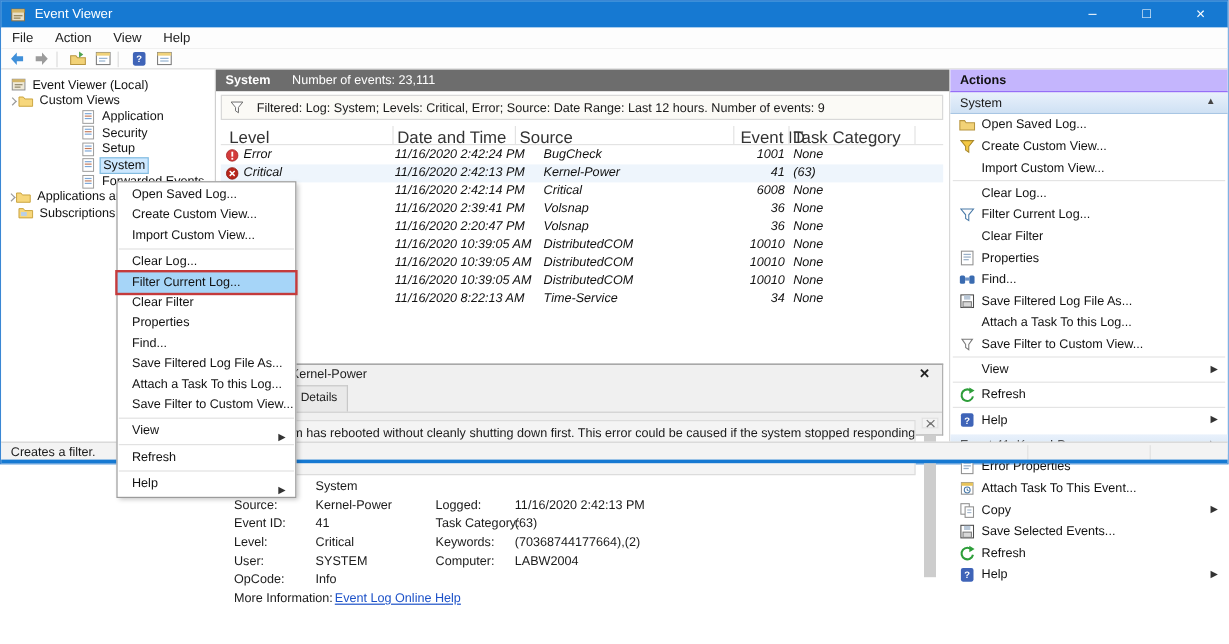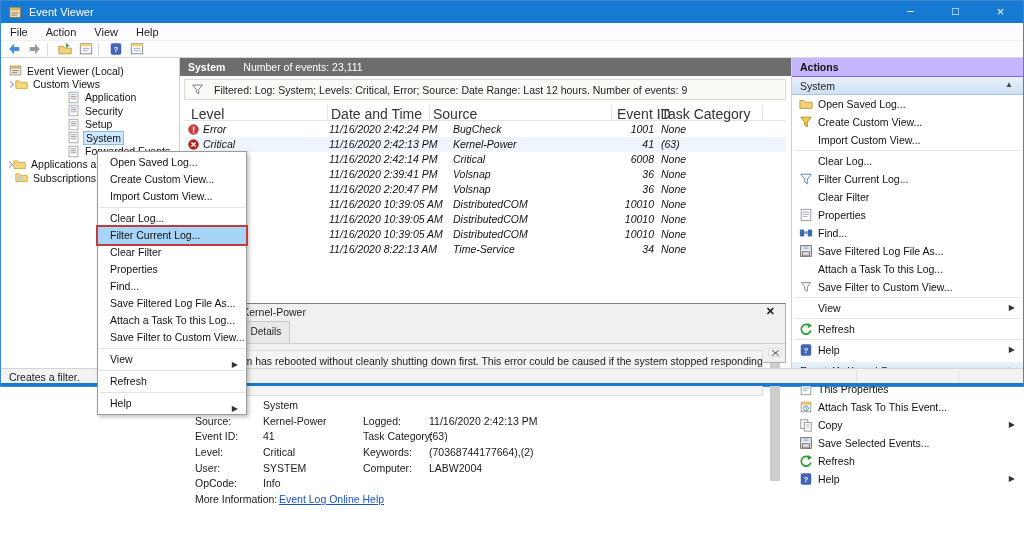--- a/index.html
+++ b/index.html
@@ -505,21 +505,21 @@
         <span>Event 41, Kernel-Power</span>
         <span class="col">▲</span>
       </div>
       <div class="aitem">
         <svg class="aico" viewBox="0 0 16 16">
             <rect x="2.5" y="1.5" width="11" height="13" fill="#fff" stroke="#8f8f8f"></rect>
             <rect x="4.5" y="4" width="7" height="1.2" fill="#9ab0c8"></rect>
             <rect x="4.5" y="6.5" width="7" height="1.2" fill="#9ab0c8"></rect>
             <rect x="4.5" y="9" width="5" height="1.2" fill="#9ab0c8"></rect>
           </svg>
-        <span class="al">This Properties</span>
+        <span class="al">Error Properties</span>
       </div>
       <div class="aitem">
         <svg class="aico" viewBox="0 0 16 16">
             <rect x="2.5" y="2.5" width="11" height="11" fill="#fff" stroke="#8f8f8f"></rect>
             <rect x="2.5" y="2.5" width="11" height="3" fill="#e8c45a"></rect>
             <circle cx="8" cy="9.5" r="2.8" fill="none" stroke="#4a7aa8"></circle>
             <path d="M8,8 L8,9.5 L9.2,10.2" stroke="#4a7aa8" fill="none"></path>
           </svg>
         <span class="al">Attach Task To This Event...</span>
       </div>

